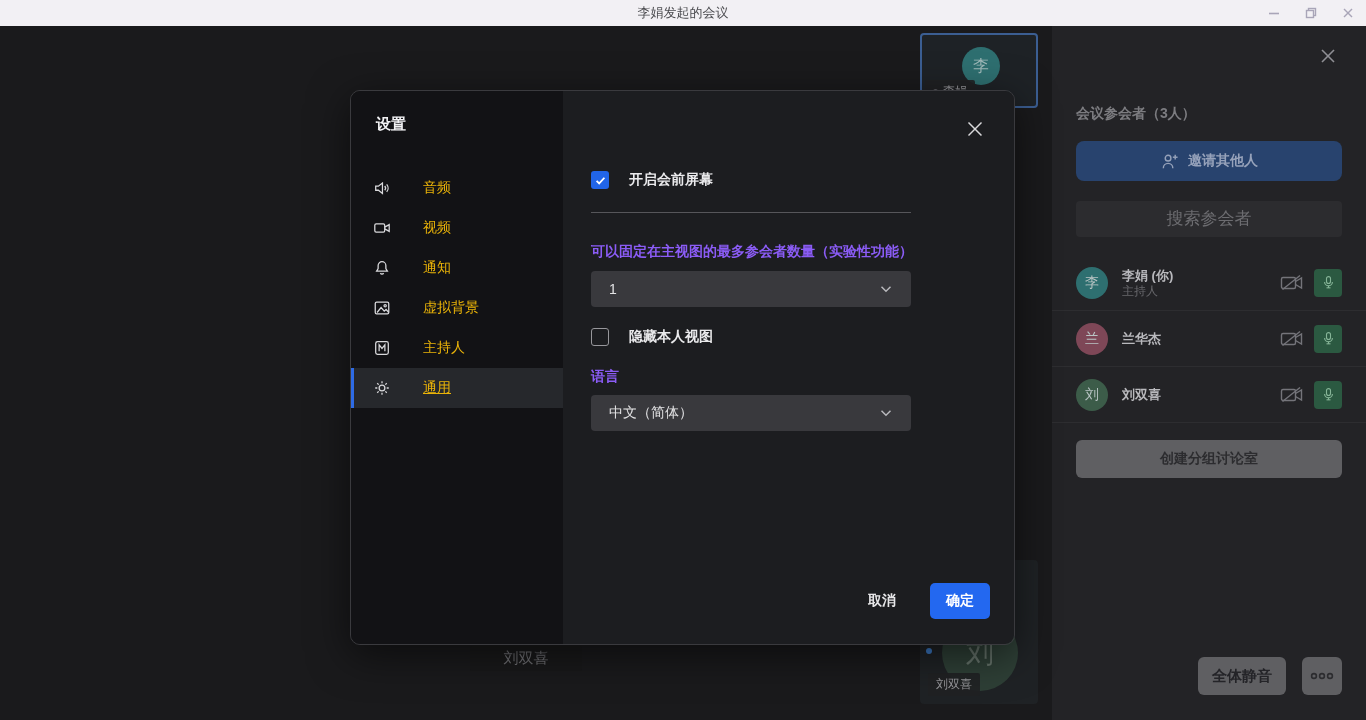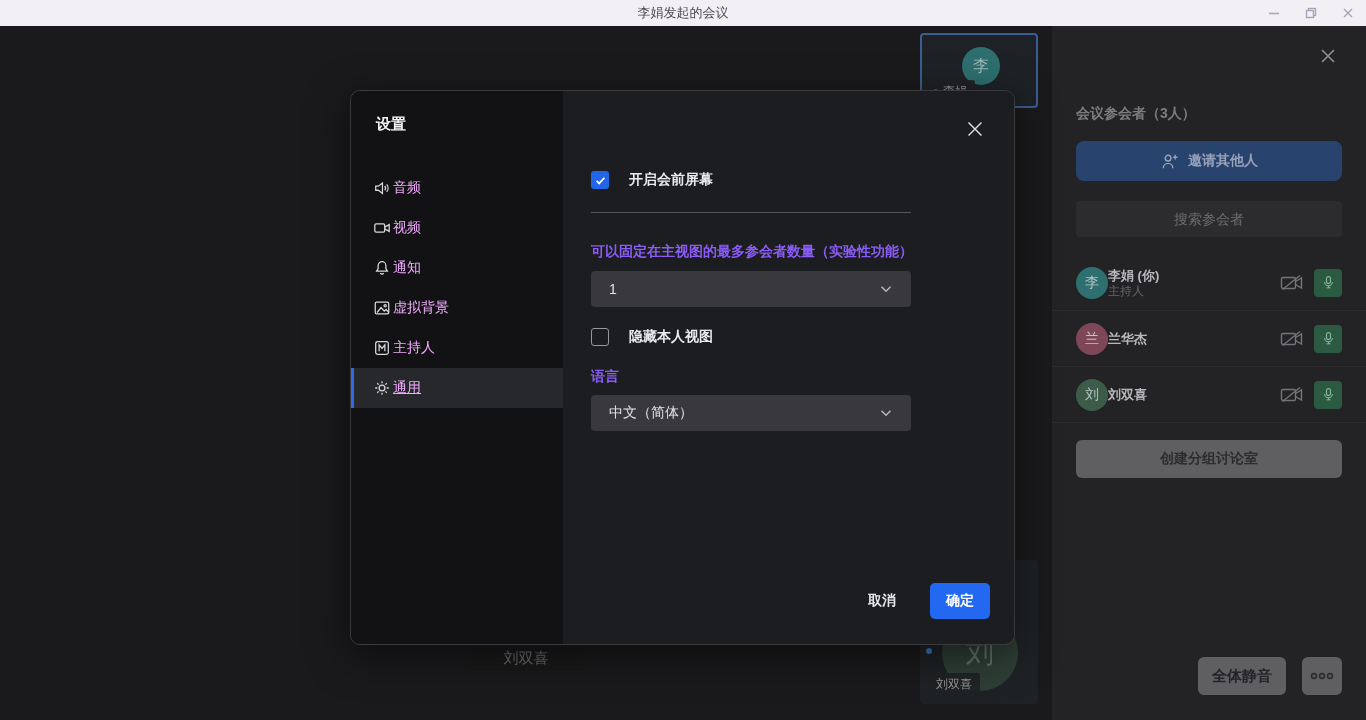--- a/index.html
+++ b/index.html
@@ -38,28 +38,28 @@
   .panel-close { position:absolute; top:20px; right:28px; width:20px; height:20px; background:transparent;
     border:none; cursor:pointer; }
   .panel-close svg { stroke:#8f8f94; }
   .panel-header { position:absolute; left:24px; top:79px; font-size:14px; font-weight:700; color:#7c7c80; }
   .invite-btn { position:absolute; left:24px; top:115px; width:266px; height:40px; border:none;
     border-radius:8px; background:#28436e; color:#96a2ba; font-size:14px; font-weight:700;
     display:flex; align-items:center; justify-content:center; gap:9px; cursor:pointer;
     font-family:inherit; }
   .invite-btn svg { stroke:#96a2ba; }
   .search-input { position:absolute; left:24px; top:175px; width:266px; height:36px; border:none;
-    border-radius:4px; background:#2c2c2f; text-align:center; font-size:14px; color:#f9a8d4;
+    border-radius:4px; background:#2c2c2f; text-align:center; font-size:17px; color:#f9a8d4;
     font-family:inherit; outline:none; }
   .search-input::placeholder { color:#6c6c70; }
   .p-rows { position:absolute; left:0; top:229px; width:314px; }
   .p-row { position:relative; height:56px; display:flex; align-items:center; padding:0 24px;
     border-bottom:1px solid #2d2d30; cursor:pointer; }
   .p-row .avatar-circle { width:32px; height:32px; font-size:14px; color:#b9c4c4; flex:0 0 32px; }
-  .p-info { flex:1; min-width:0; }
+  .p-info { margin-left:14px; flex:1; min-width:0; }
   .p-name { font-size:13px; font-weight:700; color:#b9b9bd; line-height:16px; white-space:nowrap; }
   .p-role { font-size:12px; color:#67676b; line-height:14px; }
   .p-role:empty { display:none; }
   .cam-off { width:24px; height:18px; margin-right:10px; }
   .mic-btn { width:28px; height:28px; border:none; border-radius:4px; background:#2b5941;
     display:flex; align-items:center; justify-content:center; cursor:pointer; }
   .breakout-btn { position:absolute; left:24px; top:414px; width:266px; height:38px; border:none;
     border-radius:6px; background:#5f5f62; color:#2c2c2f; font-size:14px; font-weight:700;
     cursor:pointer; font-family:inherit; }
   .muteall-btn { position:absolute; left:146px; top:631px; width:88px; height:38px; border:none;
@@ -70,21 +70,21 @@
     cursor:pointer; }
 
   
   .dialog { position:absolute; left:350px; top:90px; width:665px; height:555px; z-index:30;
     display:flex; border-radius:10px; overflow:hidden; border:1px solid #3a3a3e;
     box-shadow:0 10px 40px rgba(0,0,0,.55); }
   .dlg-side { width:212px; background:#121215; position:relative; }
   .dlg-title { position:absolute; left:25px; top:24px; font-size:15px; font-weight:700; color:#f2f2f4; }
   .dlg-nav { position:absolute; top:77px; left:0; width:212px; }
   .nav-item { position:relative; height:40px; display:flex; align-items:center; padding-left:22px;
-    gap:2px; color:#f0abfc; font-size:14px; cursor:pointer; }
+    gap:32px; color:#eab308; font-size:14px; cursor:pointer; }
   .nav-item svg { stroke:#d9d9dc; flex:0 0 18px; }
   .nav-item.selected { background:#26282c;text-decoration:underline; }
   .nav-item.selected::before { content:""; position:absolute; left:0; top:0; width:3px; height:40px; }
   .dlg-main { flex:1; background:#1c1d20; position:relative; }
   .dlg-close { position:absolute; top:28px; right:28px; width:22px; height:22px; border:none;
     background:transparent; cursor:pointer; }
   .dlg-close svg { stroke:#d9d9db; }
   .check-row { position:absolute; left:28px; display:flex; align-items:center; gap:20px; cursor:pointer; }
   .checkbox { width:18px; height:18px; border-radius:3px; display:flex; align-items:center;
     justify-content:center; }

